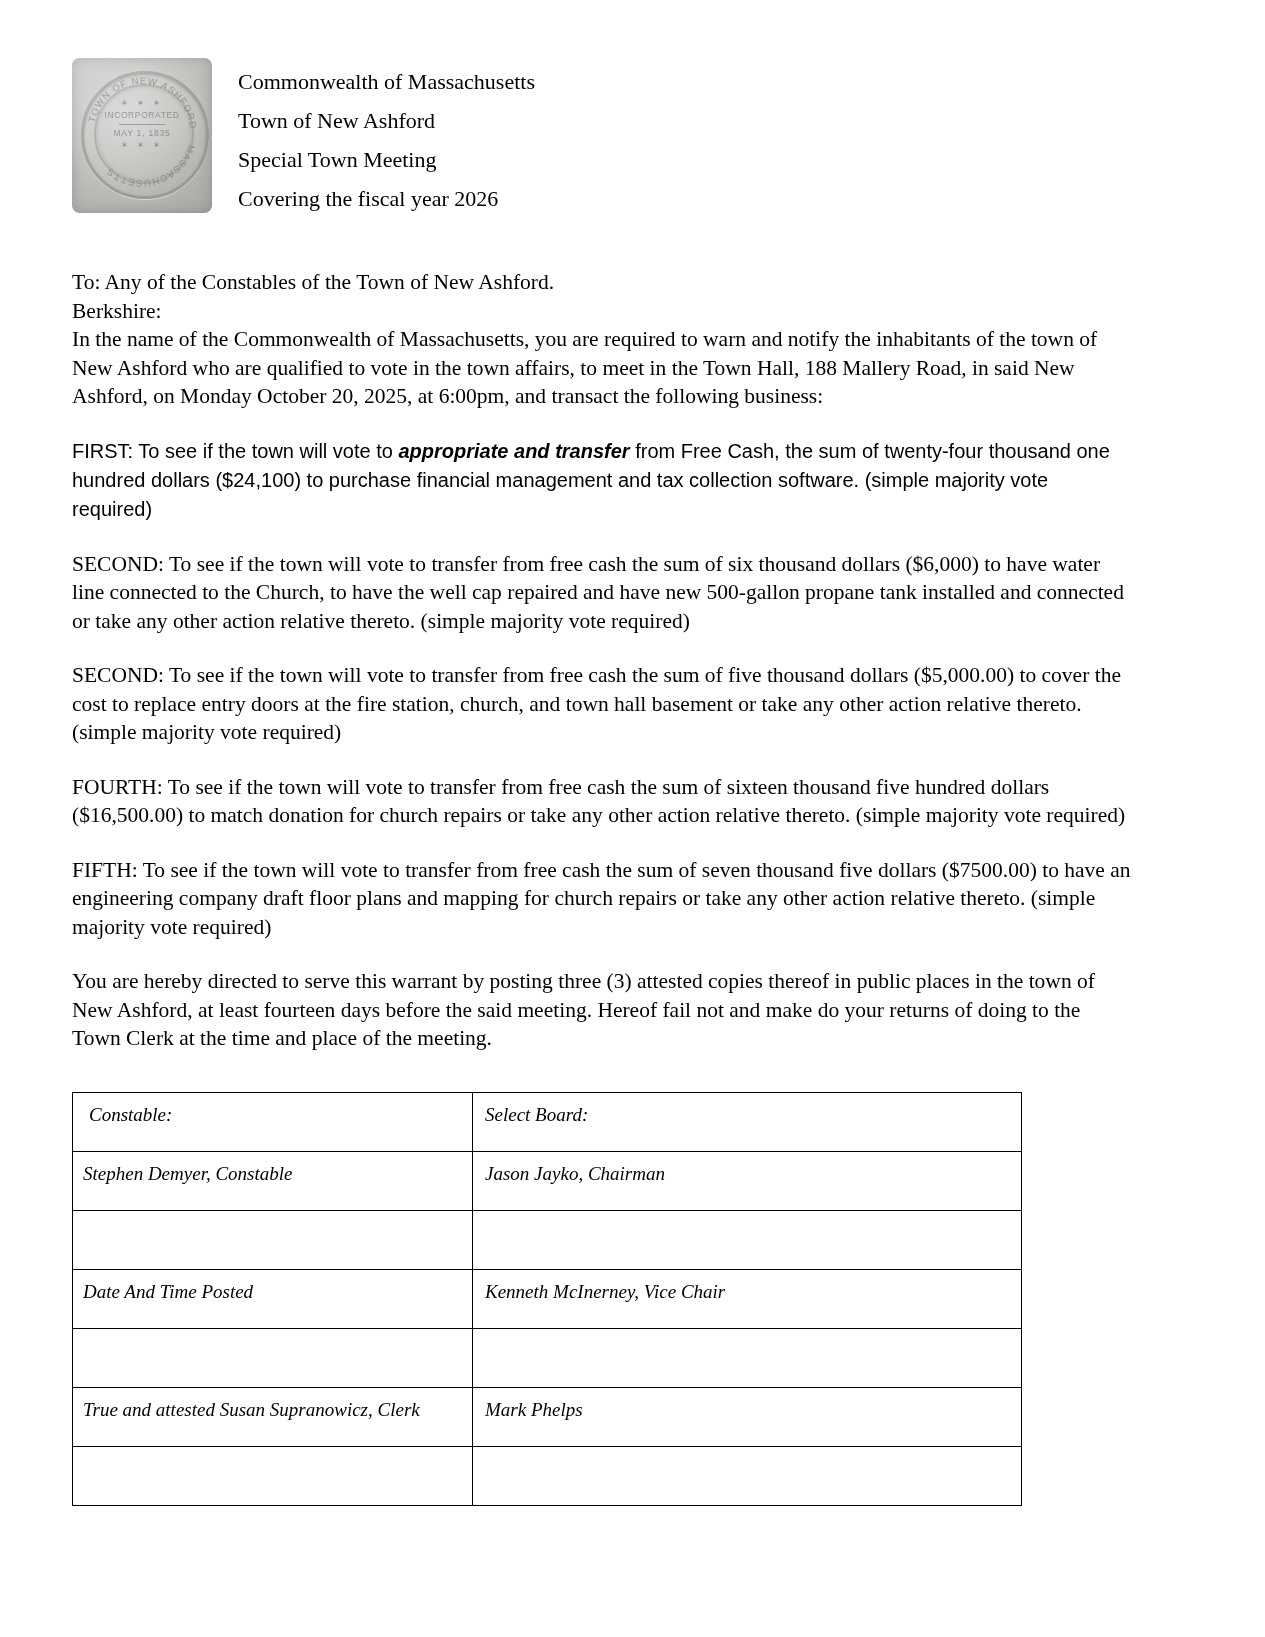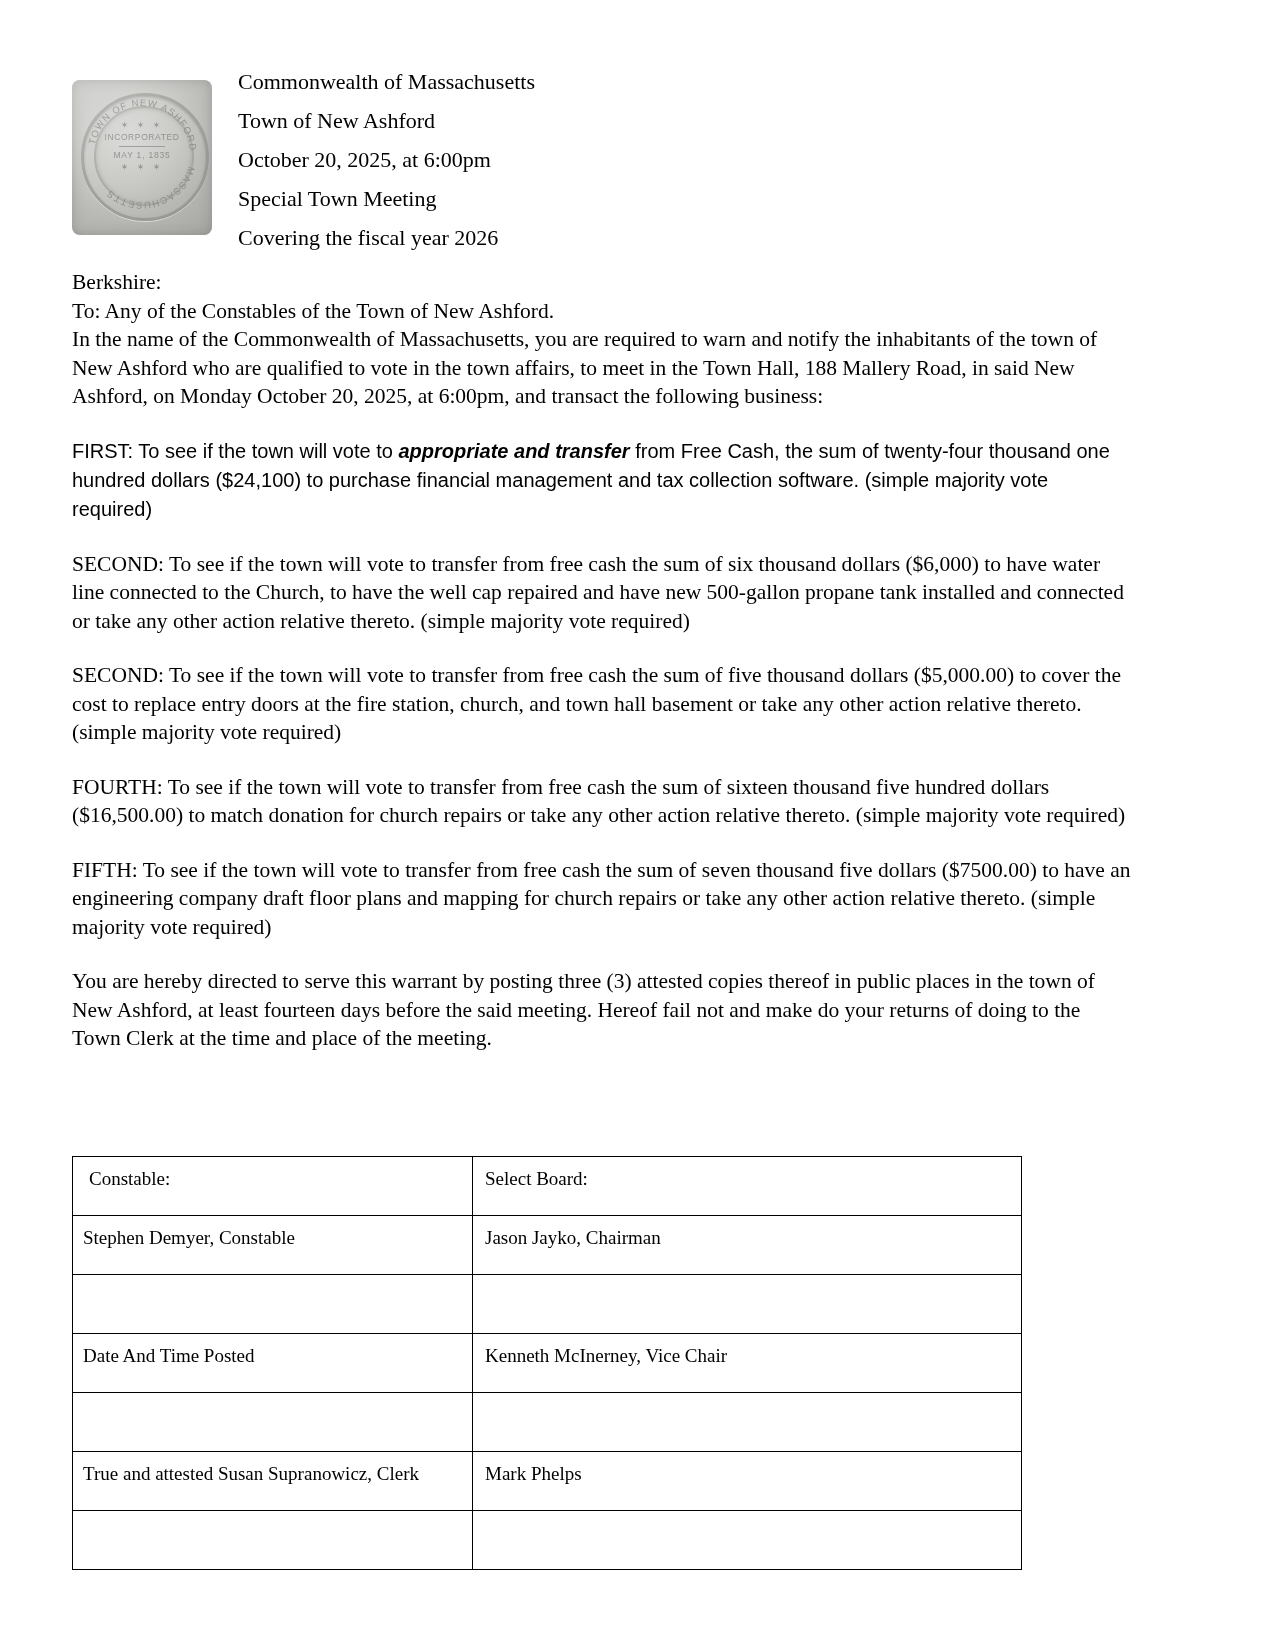--- a/index.html
+++ b/index.html
@@ -26,21 +26,21 @@
   }
 
   
   .header {
     position: absolute;
     left: 72px;
     top: 58px;
     width: 1060px;
     display: flex;
     flex-direction: row;
-    align-items: center;
+    align-items: flex-start;
   }
 
   .seal {
     width: 140px;
     height: 155px;
     flex: 0 0 140px;
     position: relative;
     border-radius: 8px;
     overflow: hidden;
     background: radial-gradient(circle at 42% 38%, #d8d8d6 0%, #c9c9c6 38%, #b9b9b6 68%, #aeaeab 100%);
@@ -122,24 +122,25 @@
     font-family: "Liberation Sans", "DejaVu Sans", sans-serif;
     font-size: 20px;
     line-height: 29px;
   }
   .sans-article b { font-weight: 700; font-style: italic; }
 
   
   .sig-table {
     position: absolute;
     left: 72px;
-    top: 1156px;
+    top: 1092px;
     width: 895px;
     border-collapse: collapse;
     table-layout: fixed;
+    font-style: italic;
   }
   .sig-table td {
     border: 1.6px solid #000000;
     font-family: "Liberation Serif", "DejaVu Serif", serif;
     font-size: 19px;
     line-height: 24px;
     padding: 10px 12px;
     vertical-align: top;
   }
   .sig-table td.col-a { width: 371px; padding-left: 10px; }
@@ -176,30 +177,29 @@
         <div class="rule"></div>
         <div class="date-line">MAY 1, 1835</div>
         <div class="stars">✶ ✶ ✶</div>
       </div>
       <div class="glare"></div>
     </div>
 
     <div class="header-lines">
       <div class="hline">Commonwealth of Massachusetts</div>
       <div class="hline">Town of New Ashford</div>
-      <div class="hline">October 20, 2025, at 6:00pm</div>
       <div class="hline">Special Town Meeting</div>
       <div class="hline">Covering the fiscal year 2026</div>
     </div>
   </div>
 
   <div class="body-block">
 
+    <div class="ser tight">To:  Any of the Constables of the Town of New Ashford.</div>
     <div class="ser tight">Berkshire:</div>
-    <div class="ser tight">To:  Any of the Constables of the Town of New Ashford.</div>
     <div class="ser tight">In the name of the Commonwealth of Massachusetts, you are required to warn and notify the inhabitants of the town of New Ashford who are qualified to vote in the town affairs, to meet in the Town Hall, 188 Mallery Road, in said New Ashford, on Monday October 20, 2025, at 6:00pm, and transact the following business:</div>
 
     <div class="gap"></div>
 
     <div class="sans-article"><span>FIRST:</span><span>  To see if the town will vote to </span><b>appropriate and transfer</b><span> from Free Cash, the sum of twenty-four thousand one hundred dollars ($24,100) to purchase financial management and tax collection software. (simple majority vote required)</span></div>
 
     <div class="gap"></div>
 
     <div class="ser"><span>SECOND:</span><span>  To see if the town will vote to transfer from free cash the sum of six thousand dollars ($6,000) to have water line connected to the Church, to have the well cap repaired and have new 500-gallon propane tank installed and connected or take any other action relative thereto. (simple majority vote required)</span></div>
 

